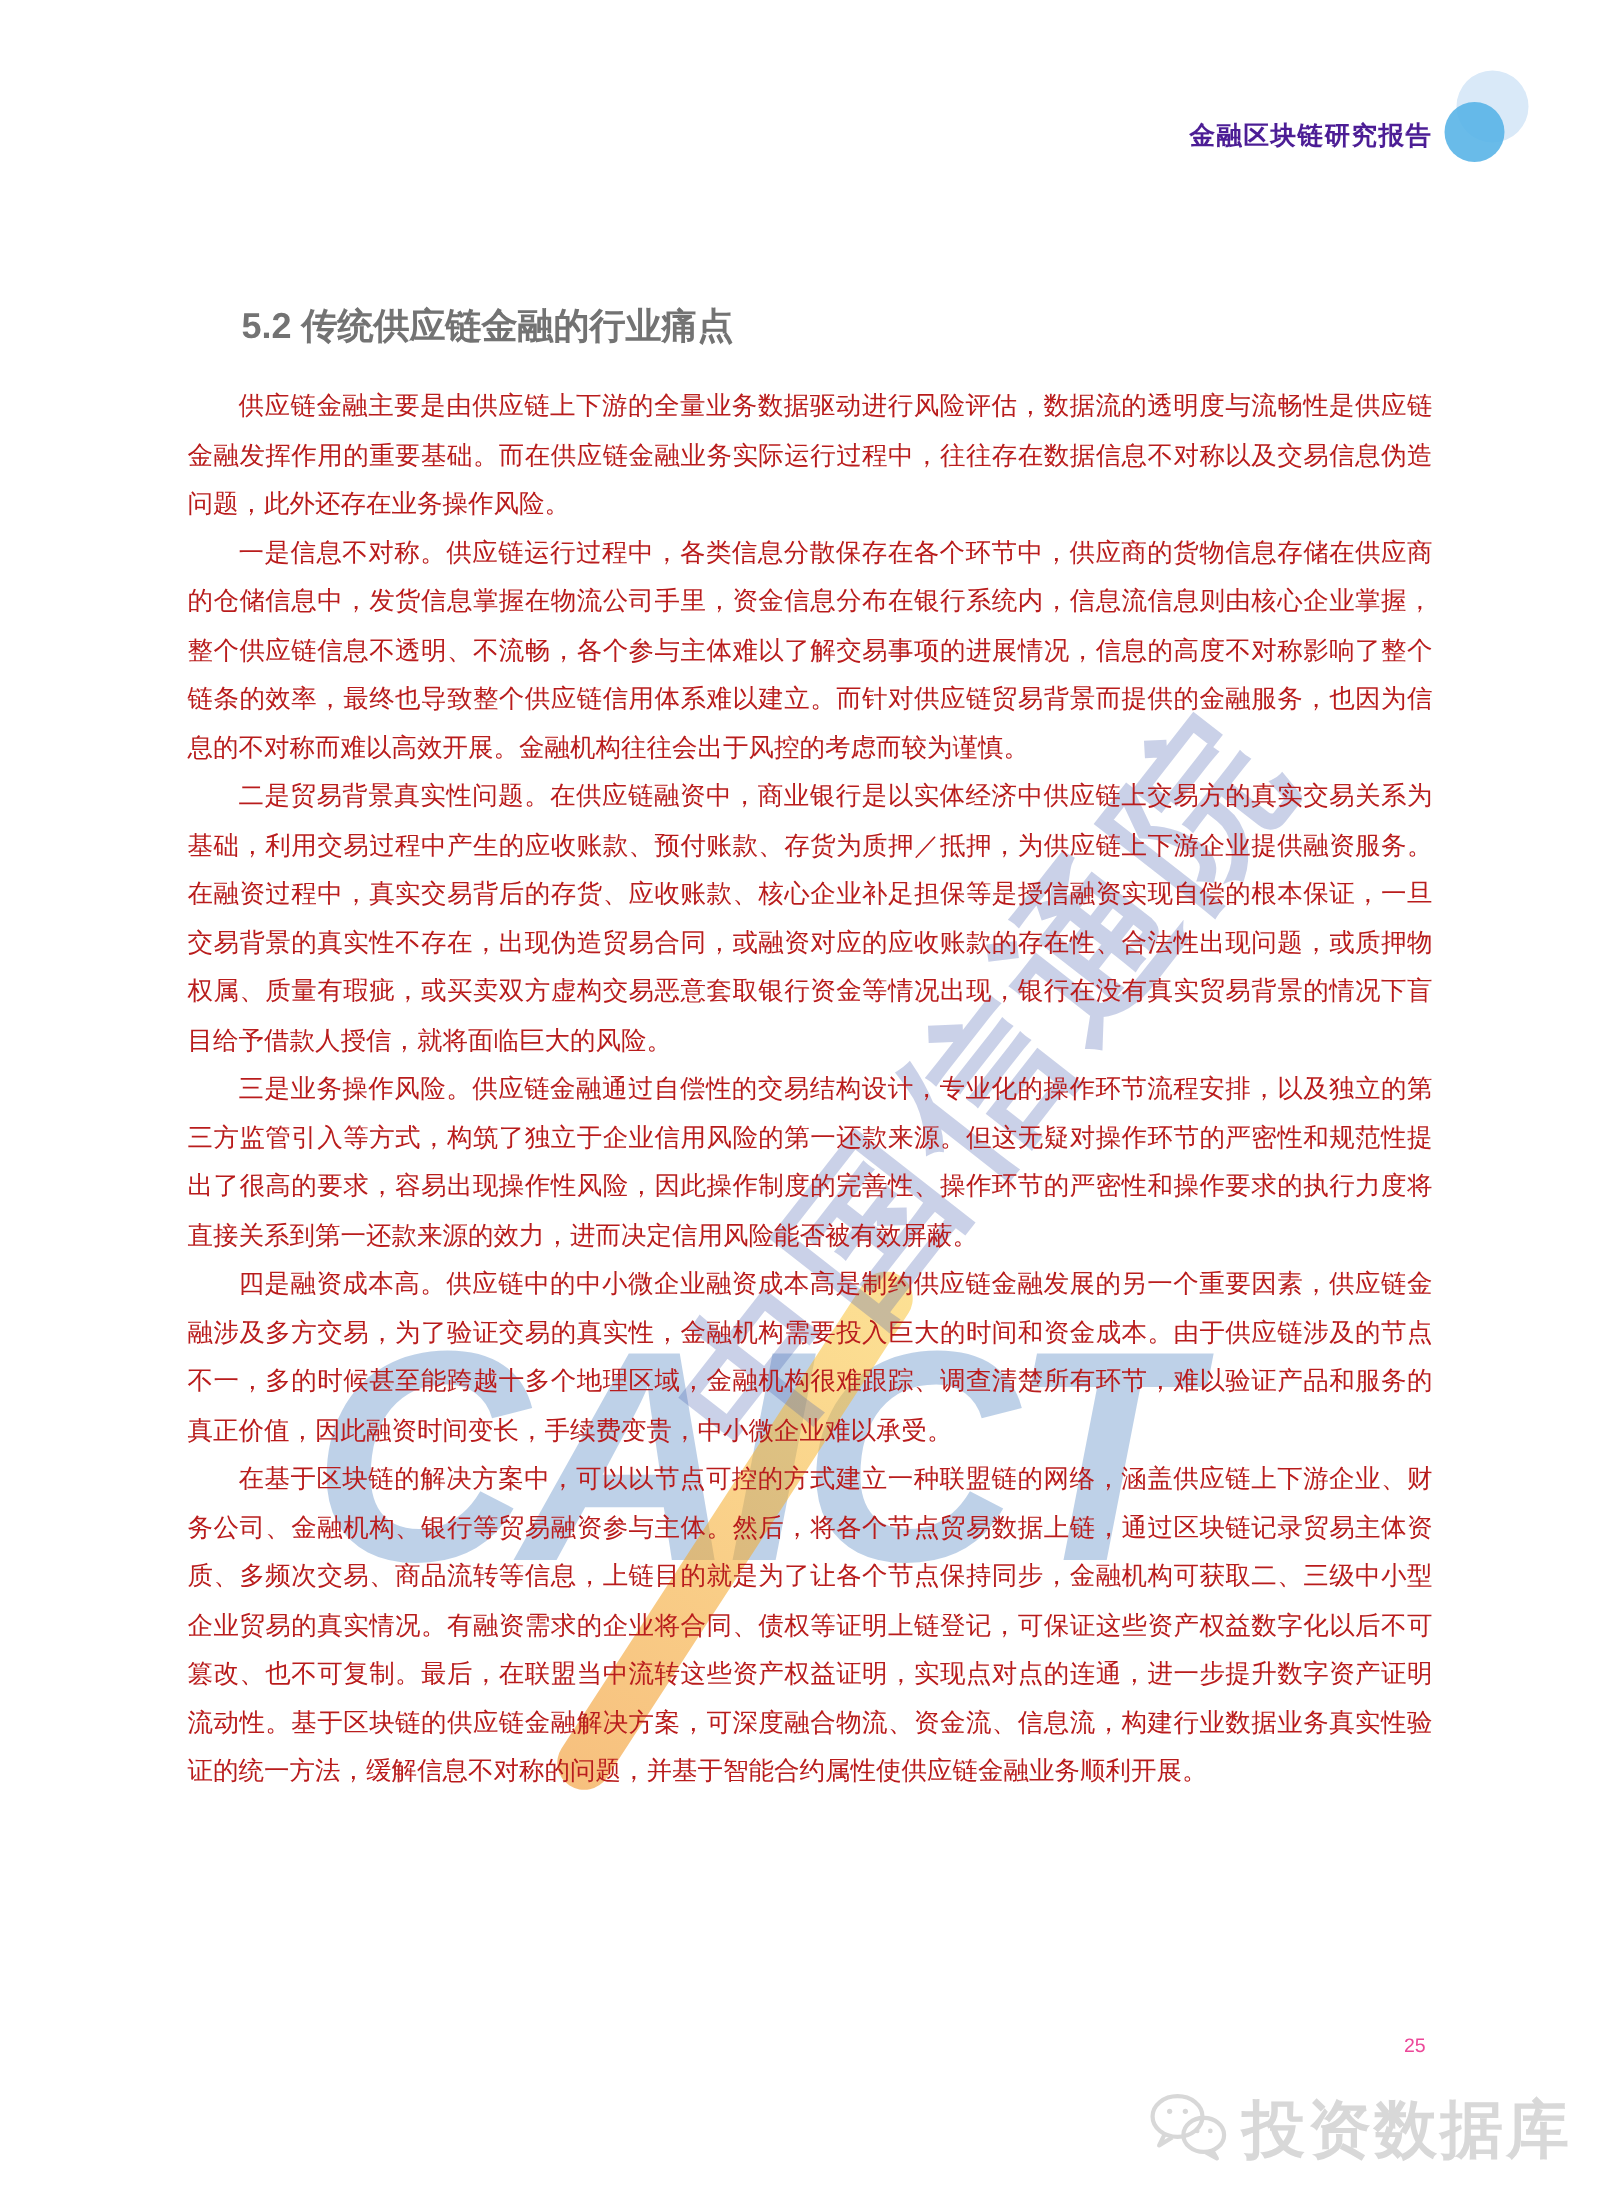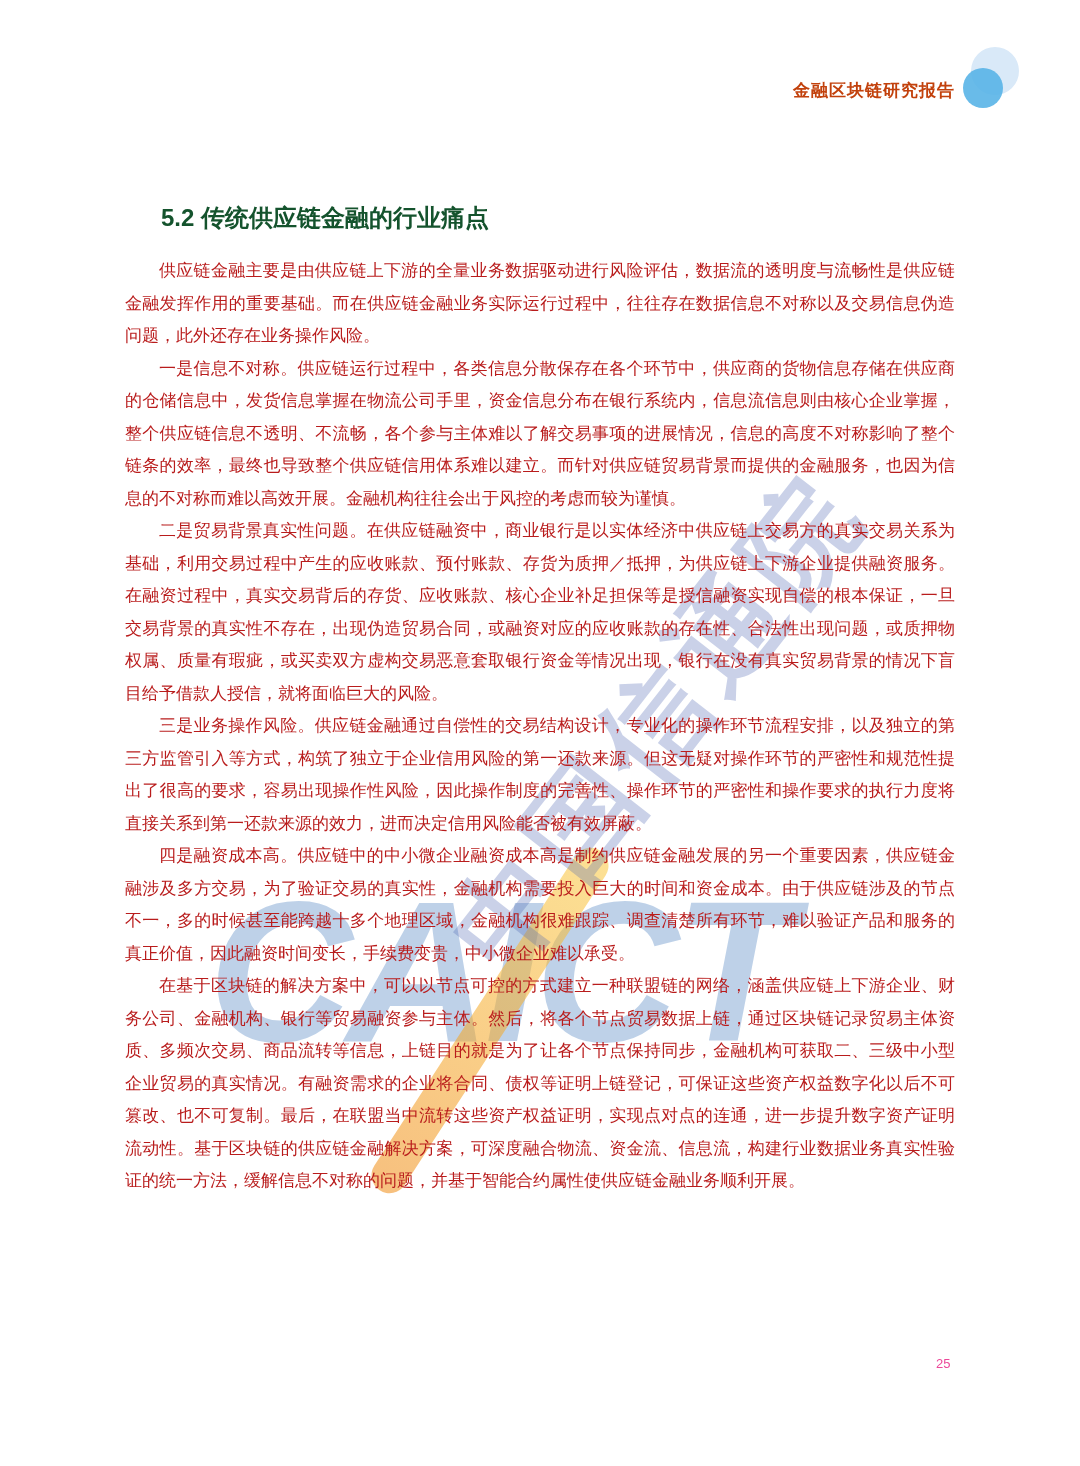--- a/index.html
+++ b/index.html
@@ -7,21 +7,21 @@
     position:relative;
     width:1080px;height:1466px;
     background:#ffffff;
     overflow:hidden;
     font-family:"Liberation Sans","DejaVu Sans",sans-serif;
   }
 
   
   .report-title{
     position:absolute;top:79px;right:125px;
-    font-size:17px;font-weight:bold;color:#c2410c;
+    font-size:17px;font-weight:bold;color:#4c1d95;
     letter-spacing:1px;
   }
   .logo-circle-large{
     position:absolute;left:971px;top:47px;
     width:48px;height:48px;border-radius:50%;
     background:#d9e9f8;
   }
   .logo-circle-small{
     position:absolute;left:963px;top:68px;
     width:40px;height:40px;border-radius:50%;
@@ -51,21 +51,21 @@
     transform:rotate(33deg);
   }
 
   
   .content{
     position:absolute;left:125px;top:202px;width:830px;z-index:1;
   }
   .section-heading{
     margin:0 0 21px 0;padding-left:36px;
     font-size:24px;line-height:32px;font-weight:bold;
-    color:#14532d;
+    color:#737373;
   }
   .section-heading.second{margin-top:42px;}
   .content p{
     margin:0;
     font-size:17px;line-height:32.5px;
     color:#b91c1c;
     text-align:justify;
     text-indent:2em;
   }
 
@@ -105,14 +105,29 @@
     <p>一是信息不对称。供应链运行过程中，各类信息分散保存在各个环节中，供应商的货物信息存储在供应商的仓储信息中，发货信息掌握在物流公司手里，资金信息分布在银行系统内，信息流信息则由核心企业掌握，整个供应链信息不透明、不流畅，各个参与主体难以了解交易事项的进展情况，信息的高度不对称影响了整个链条的效率，最终也导致整个供应链信用体系难以建立。而针对供应链贸易背景而提供的金融服务，也因为信息的不对称而难以高效开展。金融机构往往会出于风控的考虑而较为谨慎。</p>
     <p>二是贸易背景真实性问题。在供应链融资中，商业银行是以实体经济中供应链上交易方的真实交易关系为基础，利用交易过程中产生的应收账款、预付账款、存货为质押／抵押，为供应链上下游企业提供融资服务。在融资过程中，真实交易背后的存货、应收账款、核心企业补足担保等是授信融资实现自偿的根本保证，一旦交易背景的真实性不存在，出现伪造贸易合同，或融资对应的应收账款的存在性、合法性出现问题，或质押物权属、质量有瑕疵，或买卖双方虚构交易恶意套取银行资金等情况出现，银行在没有真实贸易背景的情况下盲目给予借款人授信，就将面临巨大的风险。</p>
     <p>三是业务操作风险。供应链金融通过自偿性的交易结构设计，专业化的操作环节流程安排，以及独立的第三方监管引入等方式，构筑了独立于企业信用风险的第一还款来源。但这无疑对操作环节的严密性和规范性提出了很高的要求，容易出现操作性风险，因此操作制度的完善性、操作环节的严密性和操作要求的执行力度将直接关系到第一还款来源的效力，进而决定信用风险能否被有效屏蔽。</p>
     <p>四是融资成本高。供应链中的中小微企业融资成本高是制约供应链金融发展的另一个重要因素，供应链金融涉及多方交易，为了验证交易的真实性，金融机构需要投入巨大的时间和资金成本。由于供应链涉及的节点不一，多的时候甚至能跨越十多个地理区域，金融机构很难跟踪、调查清楚所有环节，难以验证产品和服务的真正价值，因此融资时间变长，手续费变贵，中小微企业难以承受。</p>
 
     <p>在基于区块链的解决方案中，可以以节点可控的方式建立一种联盟链的网络，涵盖供应链上下游企业、财务公司、金融机构、银行等贸易融资参与主体。然后，将各个节点贸易数据上链，通过区块链记录贸易主体资质、多频次交易、商品流转等信息，上链目的就是为了让各个节点保持同步，金融机构可获取二、三级中小型企业贸易的真实情况。有融资需求的企业将合同、债权等证明上链登记，可保证这些资产权益数字化以后不可篡改、也不可复制。最后，在联盟当中流转这些资产权益证明，实现点对点的连通，进一步提升数字资产证明流动性。基于区块链的供应链金融解决方案，可深度融合物流、资金流、信息流，构建行业数据业务真实性验证的统一方法，缓解信息不对称的问题，并基于智能合约属性使供应链金融业务顺利开展。</p>
   </div>
 
   <div class="page-number">25</div>
 
+  <div class="brand-watermark">
+    <span>
+      <svg width="56" height="48" viewBox="0 0 64 54" fill="none">
+        <ellipse cx="24" cy="19" rx="19" ry="15.5" stroke="#d8d8d8" stroke-width="3.2"></ellipse>
+        <path d="M14 33 L10 41 L20 35" stroke="#d8d8d8" stroke-width="3.2" fill="none" stroke-linejoin="round"></path>
+        <circle cx="18" cy="15" r="2" fill="#d8d8d8"></circle>
+        <circle cx="30" cy="15" r="2" fill="#d8d8d8"></circle>
+        <ellipse cx="44" cy="33" rx="15.5" ry="13" stroke="#d8d8d8" stroke-width="3.2"></ellipse>
+        <path d="M50 44 L54 51 L45 46" stroke="#d8d8d8" stroke-width="3.2" fill="none" stroke-linejoin="round"></path>
+        <circle cx="39" cy="30" r="1.8" fill="#d8d8d8"></circle>
+        <circle cx="49" cy="30" r="1.8" fill="#d8d8d8"></circle>
+      </svg>
+    </span>
+    <span class="brand-text">投资数据库</span>
+  </div>
 
 </div>
 
 </body></html>

